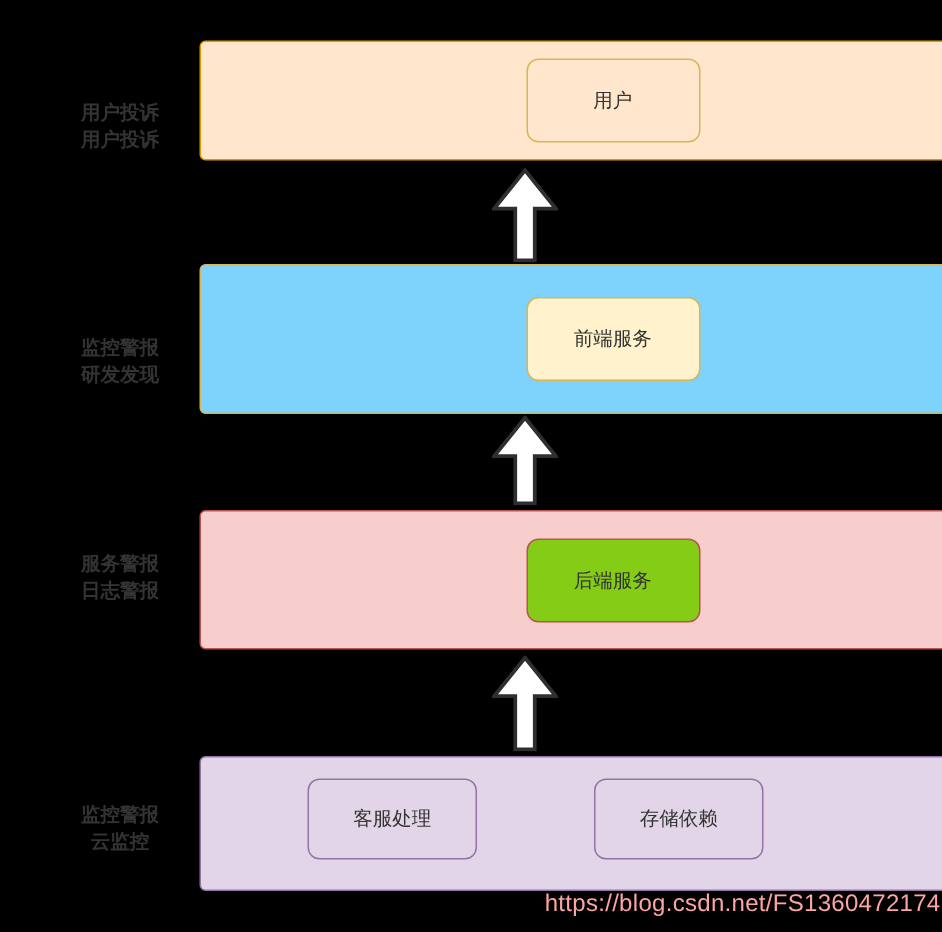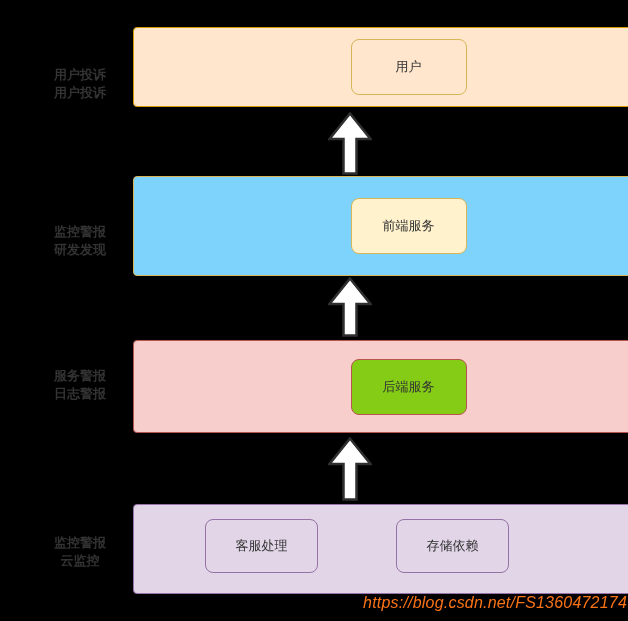--- a/index.html
+++ b/index.html
@@ -97,15 +97,15 @@
 
   <div class="layer l4" style="background-color: rgb(225, 213, 231); border-color: rgb(150, 115, 166);">
     <div class="node n-a" style="background-color: rgb(225, 213, 231); border-color: rgb(150, 115, 166);">
       <span>客服处理</span>
     </div>
     <div class="node n-b" style="background-color: rgb(225, 213, 231); border-color: rgb(150, 115, 166);">
       <span>存储依赖</span>
     </div>
   </div>
 
-  <div class="watermark" style="color: #f97316; font-style: italic;">https://blog.csdn.net/FS1360472174</div>
+  <div class="watermark" style="color: #fca5a5;">https://blog.csdn.net/FS1360472174</div>
 
 </div>
 
 </body></html>

